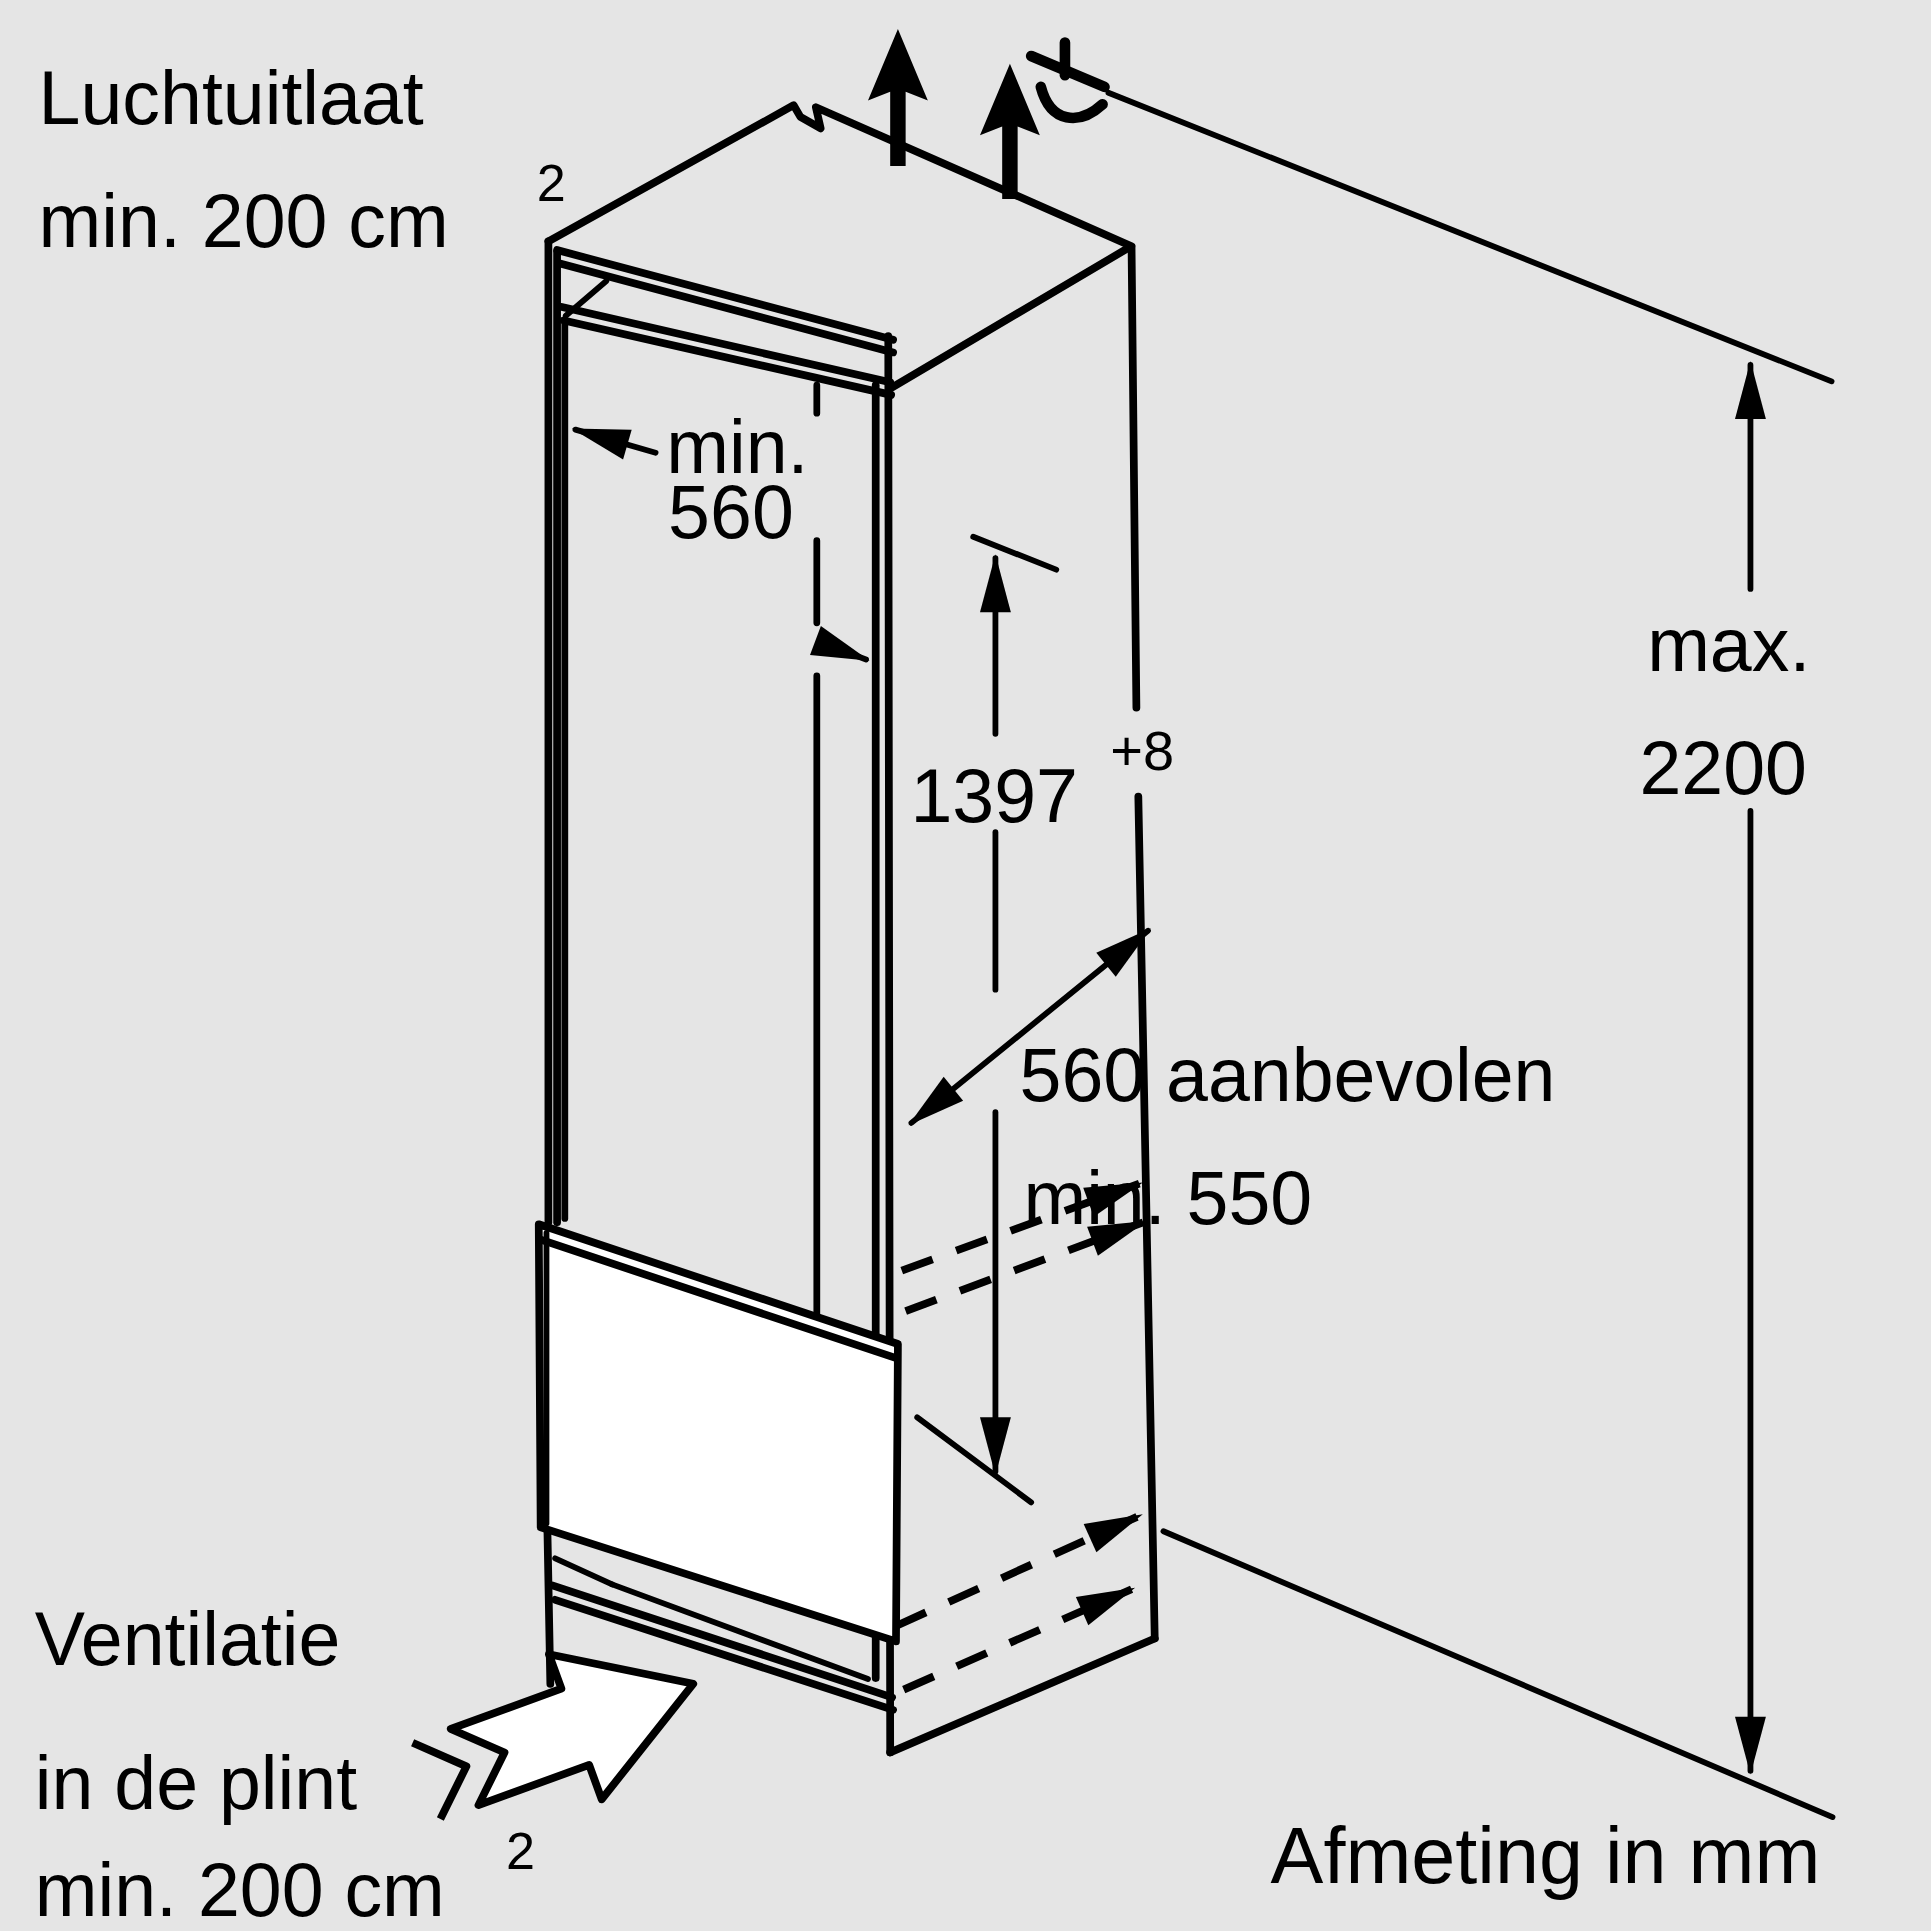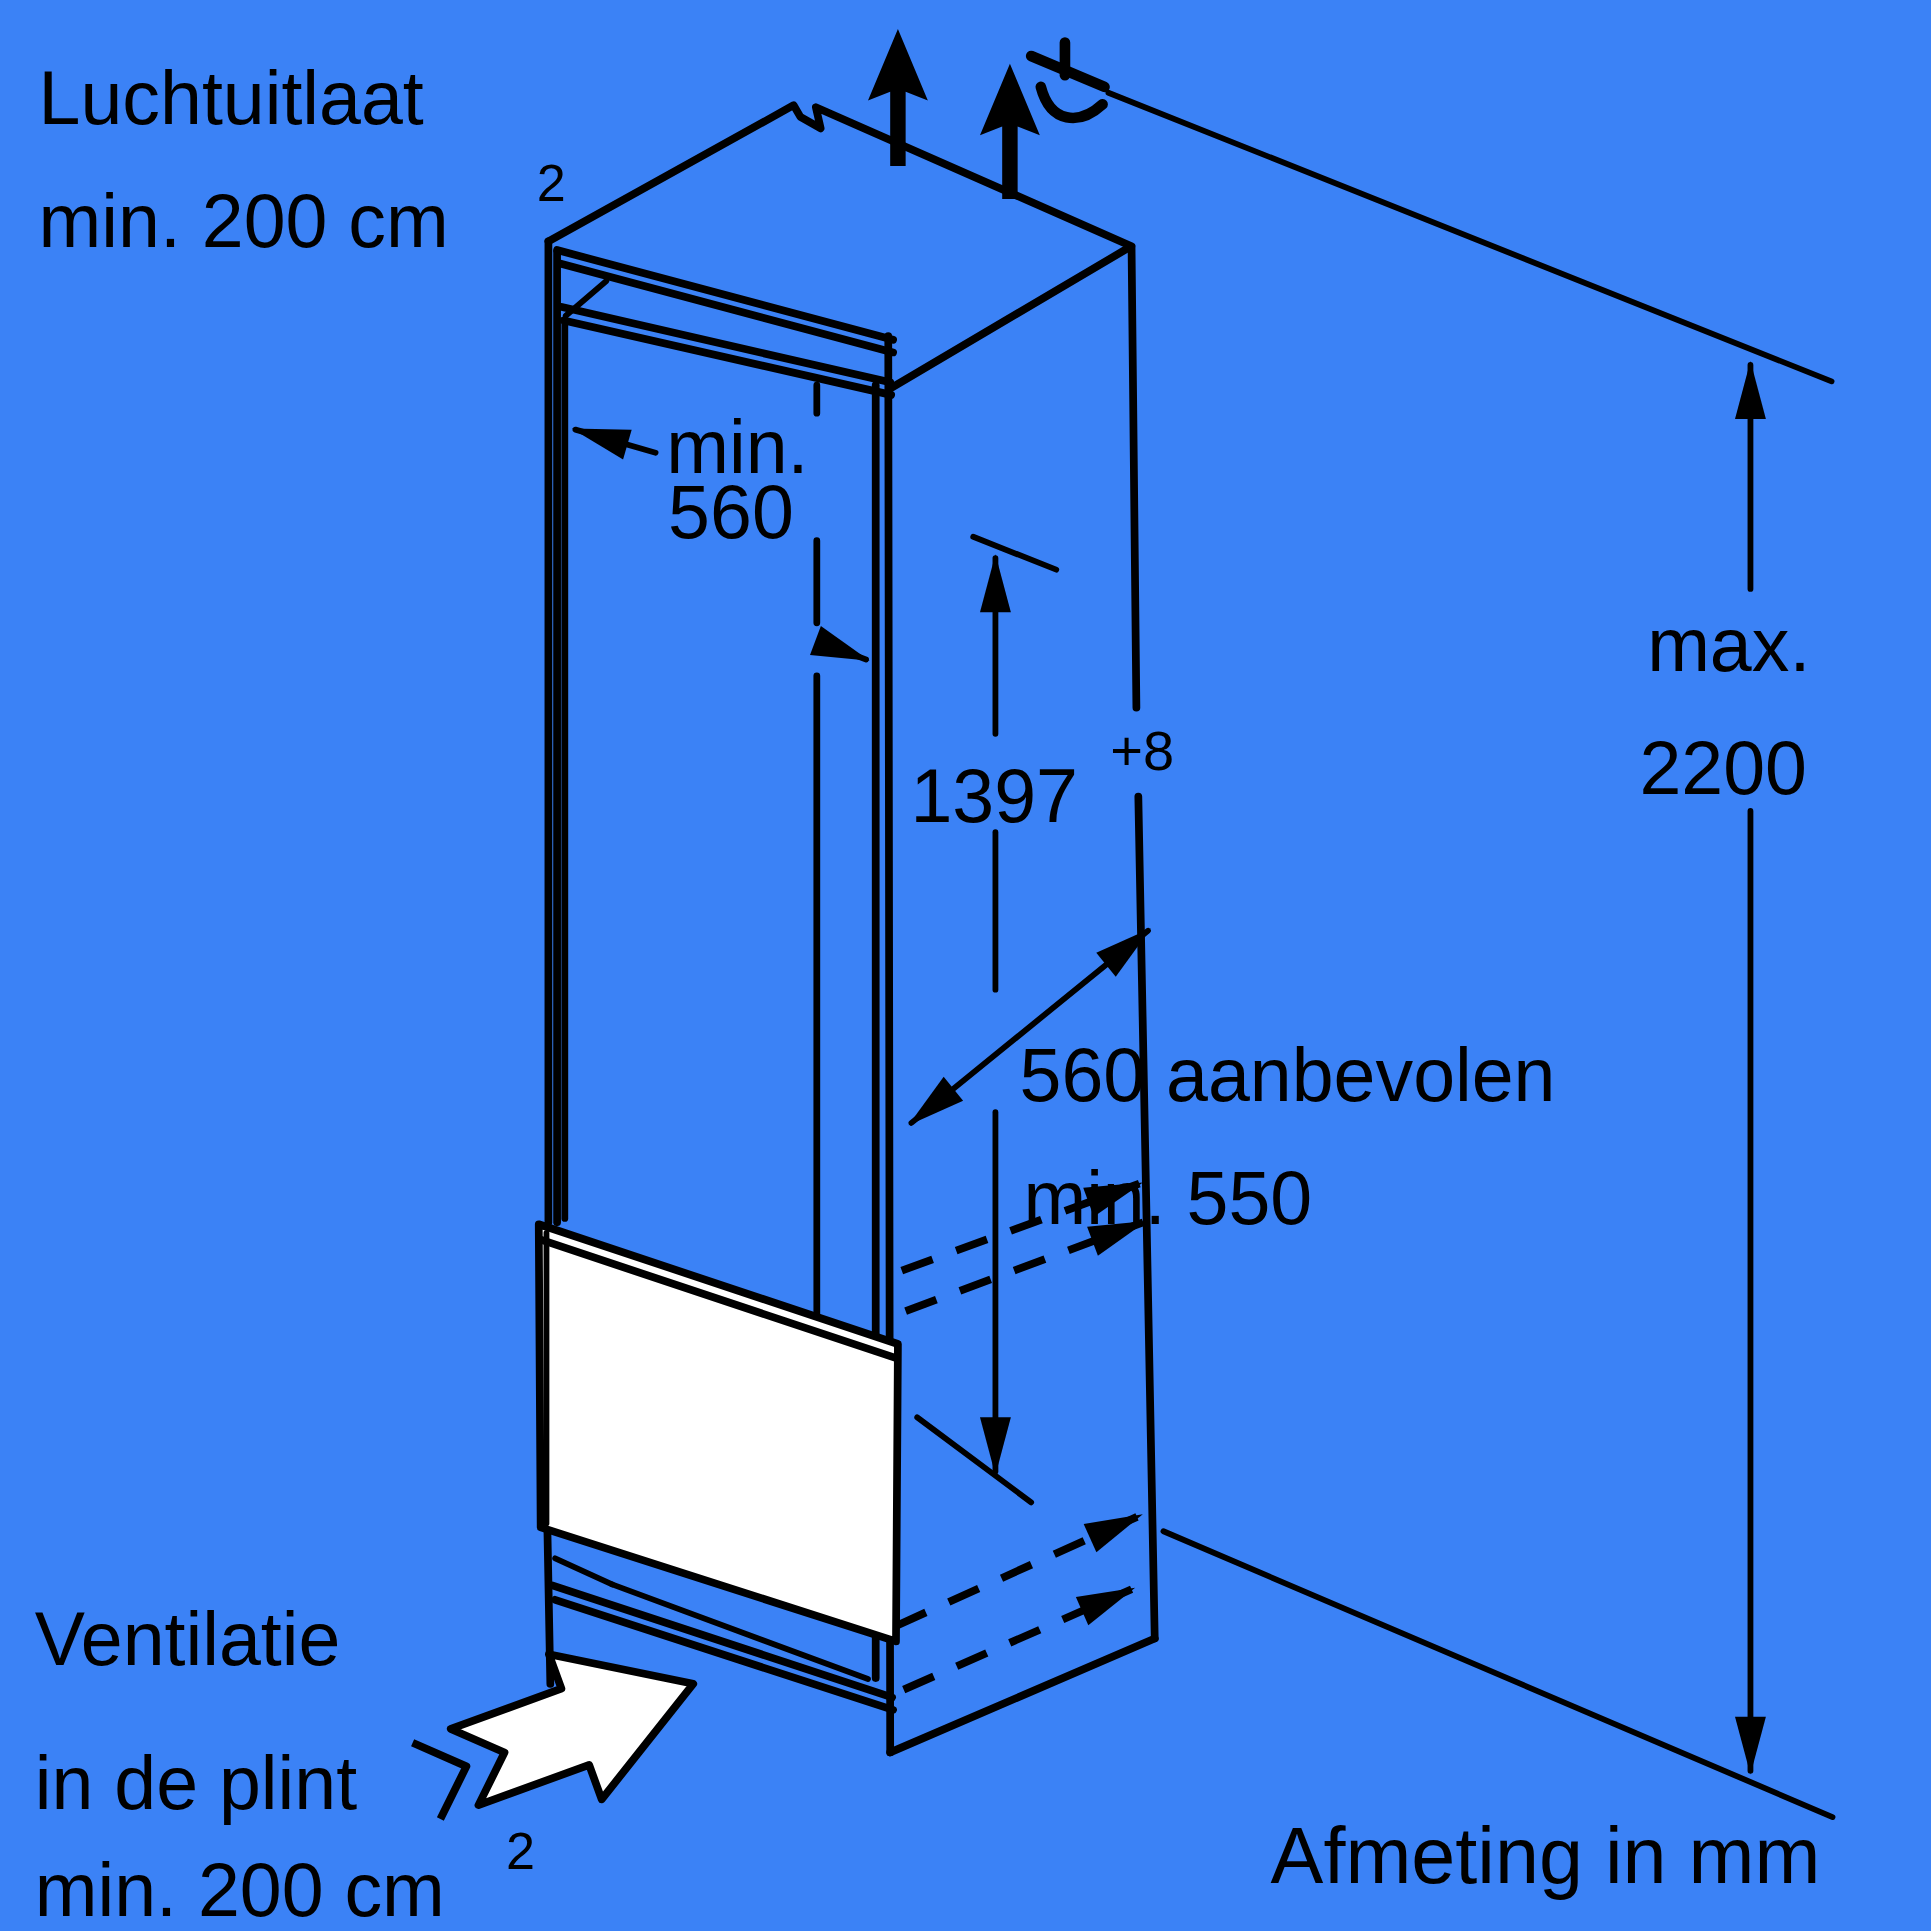--- a/index.html
+++ b/index.html
@@ -7,21 +7,21 @@
     padding: 0;
     background: #ffffff;
     width: 1931px;
     height: 1931px;
     font-family: "Liberation Sans", sans-serif;
   }
   #stage {
     position: relative;
     width: 1931px;
     height: 1931px;
-    background: #3b82f6;
+    background: #e5e5e5;
     overflow: hidden;
   }
   svg { display: block; }
   svg text {
     font-family: "Liberation Sans", sans-serif;
     fill: #000;
   }
   .lbl   { font-size: 78px; }
   .lbl-lg{ font-size: 82px; }
   .sup   { font-size: 54px; }

